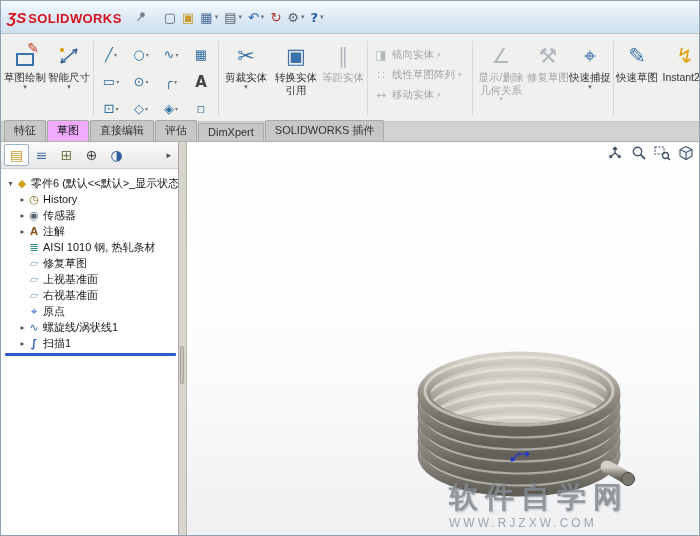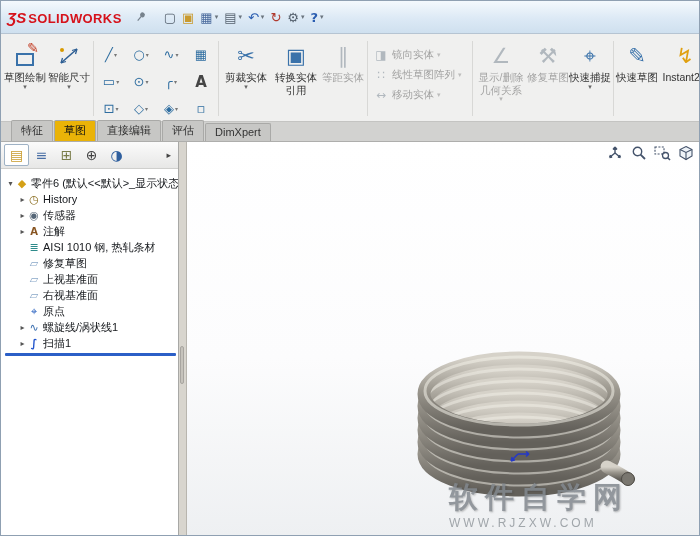--- a/index.html
+++ b/index.html
@@ -38,23 +38,23 @@
   .gcell{display:flex;align-items:center;justify-content:center;font-size:13px;color:#2e6da0;cursor:default;font-family:"DejaVu Sans","DejaVu Sans Mono",sans-serif}
   .gcell.ca::after{content:"▾";font-size:6px;color:#777;margin-left:1px}
   .gcell.big-a{font-size:15px;font-weight:bold;color:#454545}
   .stack{display:flex;flex-direction:column;padding-top:9px;flex:0 0 100px}
   .sbtn{display:flex;align-items:center;font-size:10.5px;color:#333;padding:3px 3px;cursor:default}
   .sbtn .sicon{width:16px;text-align:center;font-size:12px;color:#3a72aa;margin-right:3px;font-family:"DejaVu Sans","DejaVu Sans Mono",sans-serif;font-style:normal}
   .sbtn::after{content:"▾";font-size:7px;color:#777;margin-left:3px}
   .gold{color:#e0a010 !important}
 
   
-  .tabrow{height:14px;flex:0 0 20px;background:#d2d2d0;border-bottom:1px solid #aeaeac;display:flex;align-items:flex-end;padding-left:10px}
+  .tabrow{height:14px;flex:0 0 20px;background:#d2d2d0;border-bottom:1px solid #aeaeac;display:flex;align-items:flex-end;padding-left:3px}
   .ctab{font-size:11px;color:#333;padding:2px 9px 3px;background:#c7c7c5;border:1px solid #a9a9a7;border-bottom:none;border-radius:2px 2px 0 0;margin-right:1px;cursor:default;white-space:nowrap}
-  .ctab.active{background:#eab308;color:#111}
+  .ctab.active{background:#f0abfc;color:#111}
 
   
   .main{flex:1;display:flex;min-height:0;background:#fff}
   .panel{width:178px;flex:0 0 178px;background:#fff;display:flex;flex-direction:column;border-right:1px solid #a8a8a6}
   .panel-toolbar{height:27px;flex:0 0 27px;background:linear-gradient(#fbfbfb,#e7e7e6);border-bottom:1px solid #cfcfcd;display:flex;align-items:center;padding:0 3px}
   .ptab{width:25px;height:22px;display:flex;align-items:center;justify-content:center;font-size:14px;border:1px solid transparent;border-radius:2px;cursor:default;font-family:"DejaVu Sans","DejaVu Sans Mono",sans-serif}
   .ptab.active{background:#fff;border-color:#9fb2c5}
   .pt0{color:#c89a2a}.pt1{color:#4a6fa5}.pt2{color:#7a7d4a}.pt3{color:#444}.pt4{color:#2f5f9e}
   .ptab-overflow{margin-left:auto;font-size:9px;color:#444;padding:0 4px;cursor:default}
   .tree{flex:1;padding:6px 0 0 2px;font-size:11px;color:#15181c;overflow:hidden}
@@ -236,20 +236,21 @@
     </div>
 
   </div>
 
   <div class="tabrow">
     <span class="ctab">特征</span>
     <span class="ctab active">草图</span>
     <span class="ctab">直接编辑</span>
     <span class="ctab">评估</span>
     <span class="ctab">DimXpert</span>
+    <span class="ctab">SOLIDWORKS 插件</span>
   </div>
 
   <div class="main">
 
     <aside class="panel">
       <div class="panel-toolbar">
         <span class="ptab active pt0">
             <span>▤</span>
           </span>
         <span class="ptab pt1">

